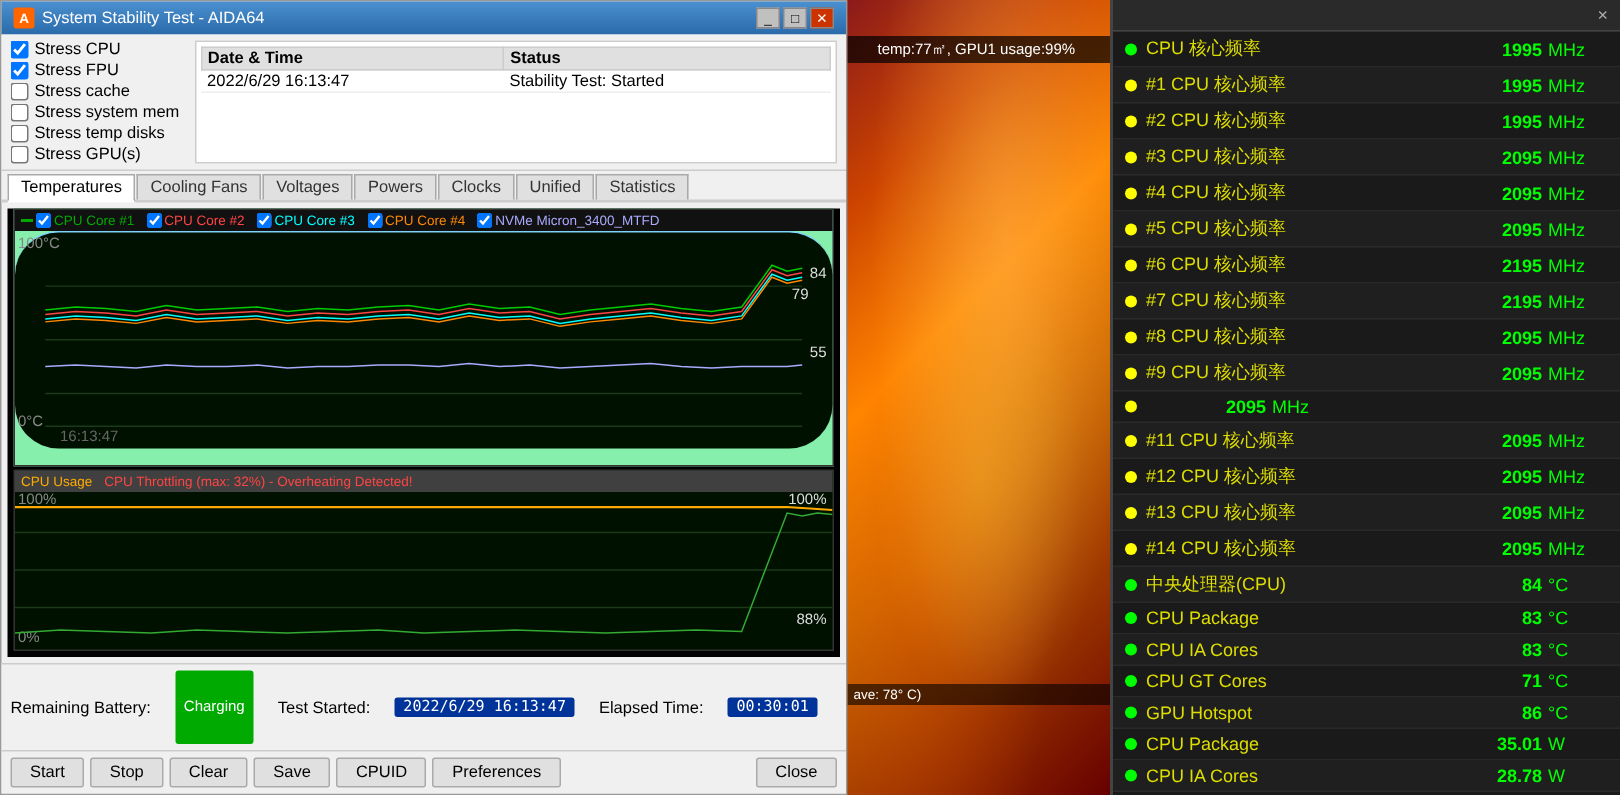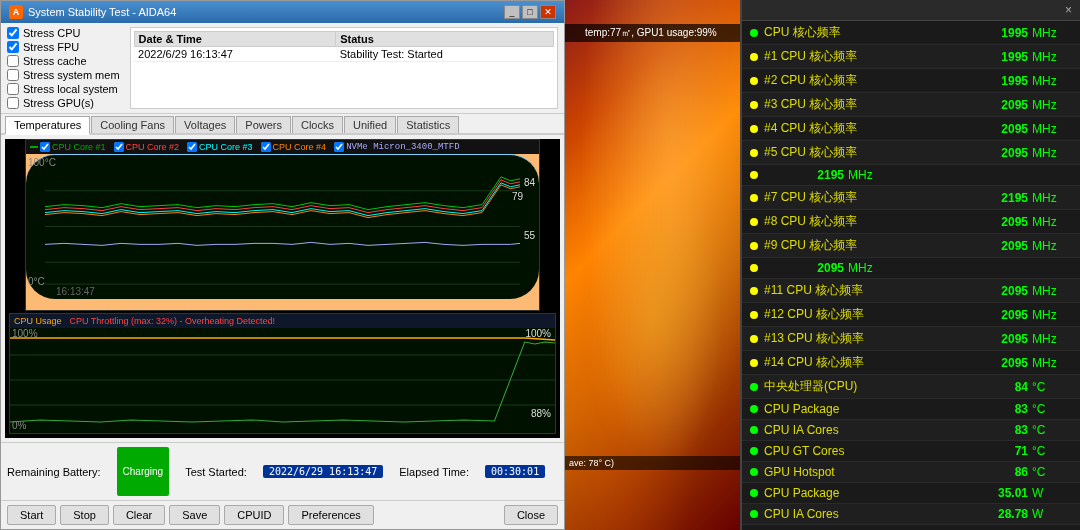--- a/index.html
+++ b/index.html
@@ -381,21 +381,21 @@
       <div class="stress-item">
         <input type="checkbox" style="">
         <span>Stress cache</span>
       </div>
       <div class="stress-item">
         <input type="checkbox" style="">
         <span>Stress system mem</span>
       </div>
       <div class="stress-item">
         <input type="checkbox" style="">
-        <span>Stress local system</span>
+        <span>Stress temp disks</span>
       </div>
       <div class="stress-item">
         <input type="checkbox" style="">
         <span>Stress GPU(s)</span>
       </div>
     </div>
     <div class="stress-table-area">
       <table class="stress-table">
         <thead>
           <tr>
@@ -418,21 +418,21 @@
     <div class="tab">Cooling Fans</div>
     <div class="tab">Voltages</div>
     <div class="tab">Powers</div>
     <div class="tab">Clocks</div>
     <div class="tab">Unified</div>
     <div class="tab">Statistics</div>
   </div>
 
   <div class="chart-container">
 
-    <div style="background:#fdba74; border:1px solid #333; position:relative; height:185px; margin: 0 20px;">
+    <div style="background:#86efac; border:1px solid #333; position:relative; height:185px; margin: 0 4px;">
 
       <div class="chart-legend">
         <div class="legend-item">
           <div class="legend-dot" style="background:#00aa00;"></div>
           <input type="checkbox" checked="" style="width: 10px; height: 10px;">
           <span style="color:#00aa00; font-size:9px;">CPU Core #1</span>
         </div>
         <div class="legend-item">
           <input type="checkbox" checked="" style="width: 10px; height: 10px;">
           <span style="color:#ff4444; font-size:9px;">CPU Core #2</span>
@@ -440,21 +440,21 @@
         <div class="legend-item">
           <input type="checkbox" checked="" style="width: 10px; height: 10px;">
           <span style="color:#00ffff; font-size:9px;">CPU Core #3</span>
         </div>
         <div class="legend-item">
           <input type="checkbox" checked="" style="width: 10px; height: 10px;">
           <span style="color:#ff8800; font-size:9px;">CPU Core #4</span>
         </div>
         <div class="legend-item">
           <input type="checkbox" checked="" style="width: 10px; height: 10px;">
-          <span style="color:#aaaaff; font-size:9px;font-family:Liberation Mono, monospace;">NVMe Micron_3400_MTFD</span>
+          <span style="color:#aaaaff; font-size:9px;">NVMe Micron_3400_MTFD</span>
         </div>
       </div>
 
       <div style="position:relative; height:145px; background:#001100; border-top:1px solid #7dd3fc;border-radius:29px;">
 
         <div style="position:absolute;left:2px;top:2px;color:#888;font-size:10px;">100°C</div>
         <div style="position:absolute;left:2px;bottom:12px;color:#888;font-size:10px;">0°C</div>
 
         <div style="position:absolute;right:4px;top:15%;color:#ddd;font-size:10px;">84</div>
         <div style="position:absolute;right:16px;top:25%;color:#ddd;font-size:10px;">79</div>
@@ -474,21 +474,21 @@
           <polyline fill="none" stroke="#00ffff" stroke-width="1" points="20,58 40,56 60,57 80,59 100,55 120,58 140,57 160,56 180,59 200,57 220,58 240,56 260,55 280,58 300,54 320,57 340,56 360,61 380,58 400,56 420,54 440,57 460,59 480,56 500,28 510,32 520,30"></polyline>
           <polyline fill="none" stroke="#ff8800" stroke-width="1" points="20,60 40,58 60,59 80,61 100,57 120,60 140,59 160,58 180,61 200,59 220,60 240,58 260,57 280,60 300,56 320,59 340,58 360,63 380,60 400,58 420,56 440,59 460,61 480,58 500,30 510,34 520,32"></polyline>
 
           <polyline fill="none" stroke="#aaaaff" stroke-width="1" points="20,90 40,89 60,90 80,91 100,89 120,90 140,90 160,89 180,91 200,90 220,90 240,89 260,89 280,90 300,88 320,90 340,89 360,91 380,90 400,89 420,88 440,90 460,91 480,90 500,90 510,90 520,89"></polyline>
         </svg>
       </div>
     </div>
 
     <div style="background:#001100; border:1px solid #333; position:relative; height:130px; margin: 0 4px 4px;">
 
-      <div style="display:flex; gap:8px; padding:2px 4px; background:#0f172a; font-size:9px;">
+      <div style="display:flex; gap:8px; padding:2px 4px; background:#404040; font-size:9px;">
         <span style="color:#ffaa00;">CPU Usage</span>
         <span style="color:#ff4444;">CPU Throttling (max: 32%) - Overheating Detected!</span>
       </div>
 
       <div style="position:absolute;left:2px;top:14px;color:#888;font-size:10px;">100%</div>
       <div style="position:absolute;left:2px;bottom:2px;color:#888;font-size:10px;">0%</div>
       <div style="position:absolute;right:4px;top:14px;color:#ddd;font-size:10px;">100%</div>
       <div style="position:absolute;right:4px;bottom:14px;color:#ddd;font-size:10px;text-align:center;">88%</div>
       <svg style="position:absolute;top:16px;left:0;width:100%;height:100px;" viewBox="0 0 540 100" preserveAspectRatio="none">
 
@@ -575,20 +575,21 @@
         <span class="stats-unit">MHz</span>
       </div>
       <div class="stats-row">
         <div class="stats-dot" style="background: rgb(255, 255, 0);"></div>
         <span class="stats-label">#5 CPU 核心频率</span>
         <span class="stats-value">2095</span>
         <span class="stats-unit">MHz</span>
       </div>
       <div class="stats-row">
         <div class="stats-dot" style="background: rgb(255, 255, 0);"></div>
+        <span class="stats-label">#6 CPU 核心频率</span>
         <span class="stats-value">2195</span>
         <span class="stats-unit">MHz</span>
       </div>
       <div class="stats-row">
         <div class="stats-dot" style="background: rgb(255, 255, 0);"></div>
         <span class="stats-label">#7 CPU 核心频率</span>
         <span class="stats-value">2195</span>
         <span class="stats-unit">MHz</span>
       </div>
       <div class="stats-row">

